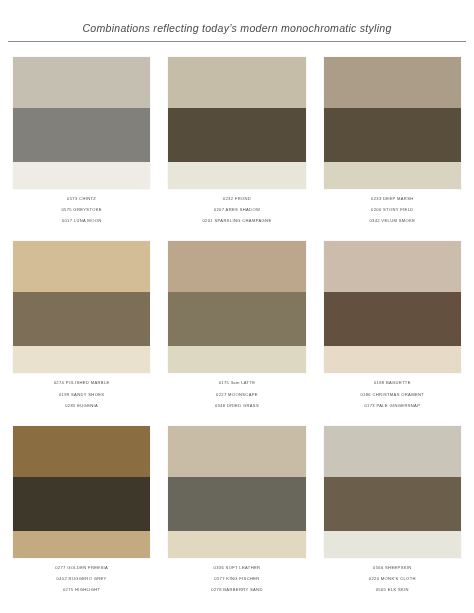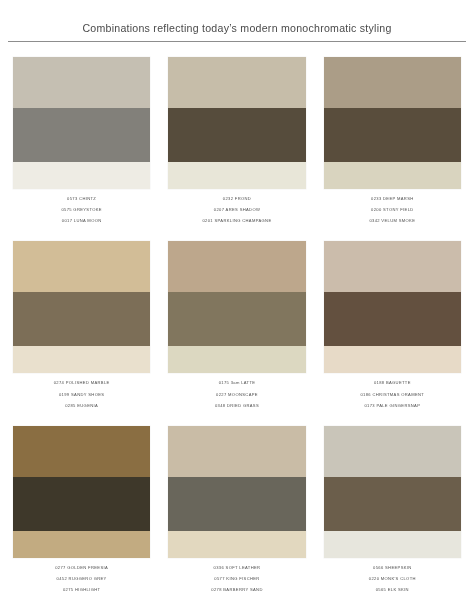--- a/index.html
+++ b/index.html
@@ -22,20 +22,21 @@
     display: flex;
     flex-direction: column;
     background: #ffffff;
   }
 
   
   .header {
     padding-top: 22px;
     padding-bottom: 7px;
     text-align: center;
+    font-style: italic;
   }
   .header-title {
     font-size: 10.6px;
     font-weight: 400;
     letter-spacing: 0.25px;
     color: #4a4a4a;
     line-height: 1.2;
     margin: 0;
   }
   .header-rule {

